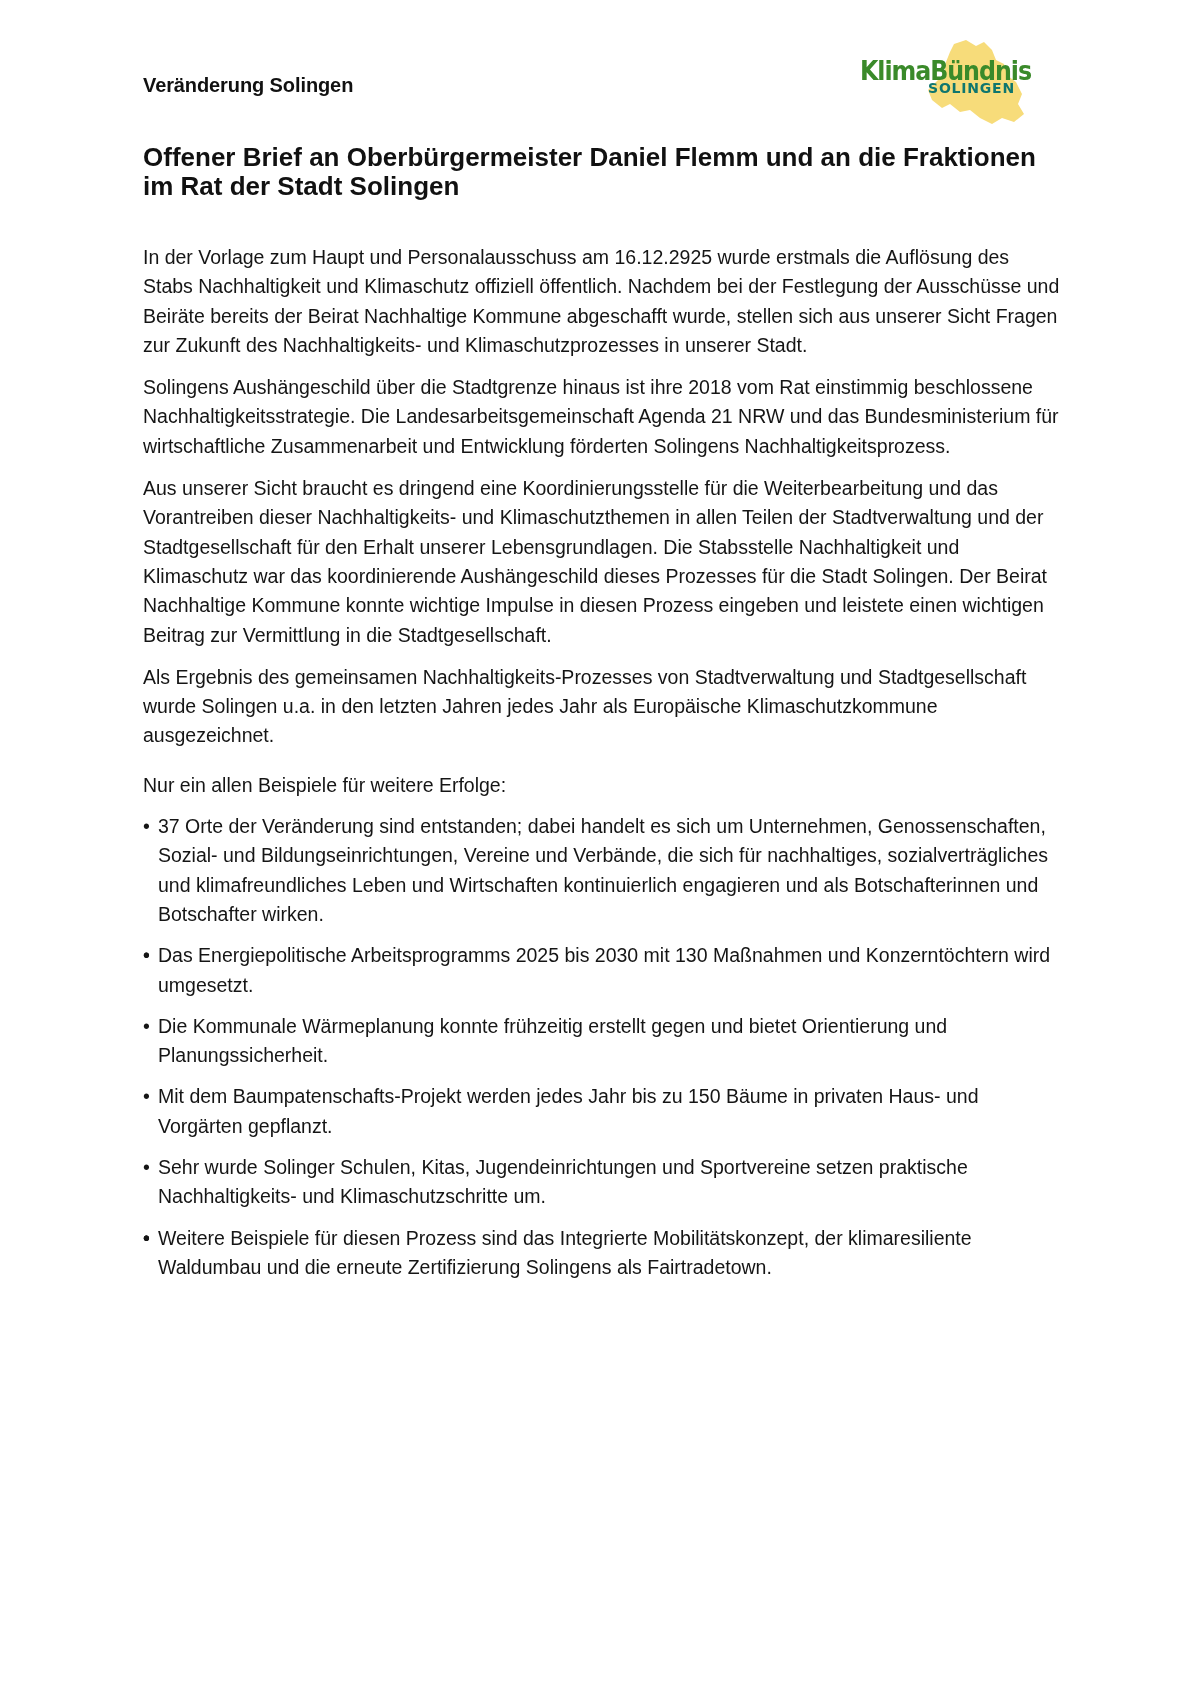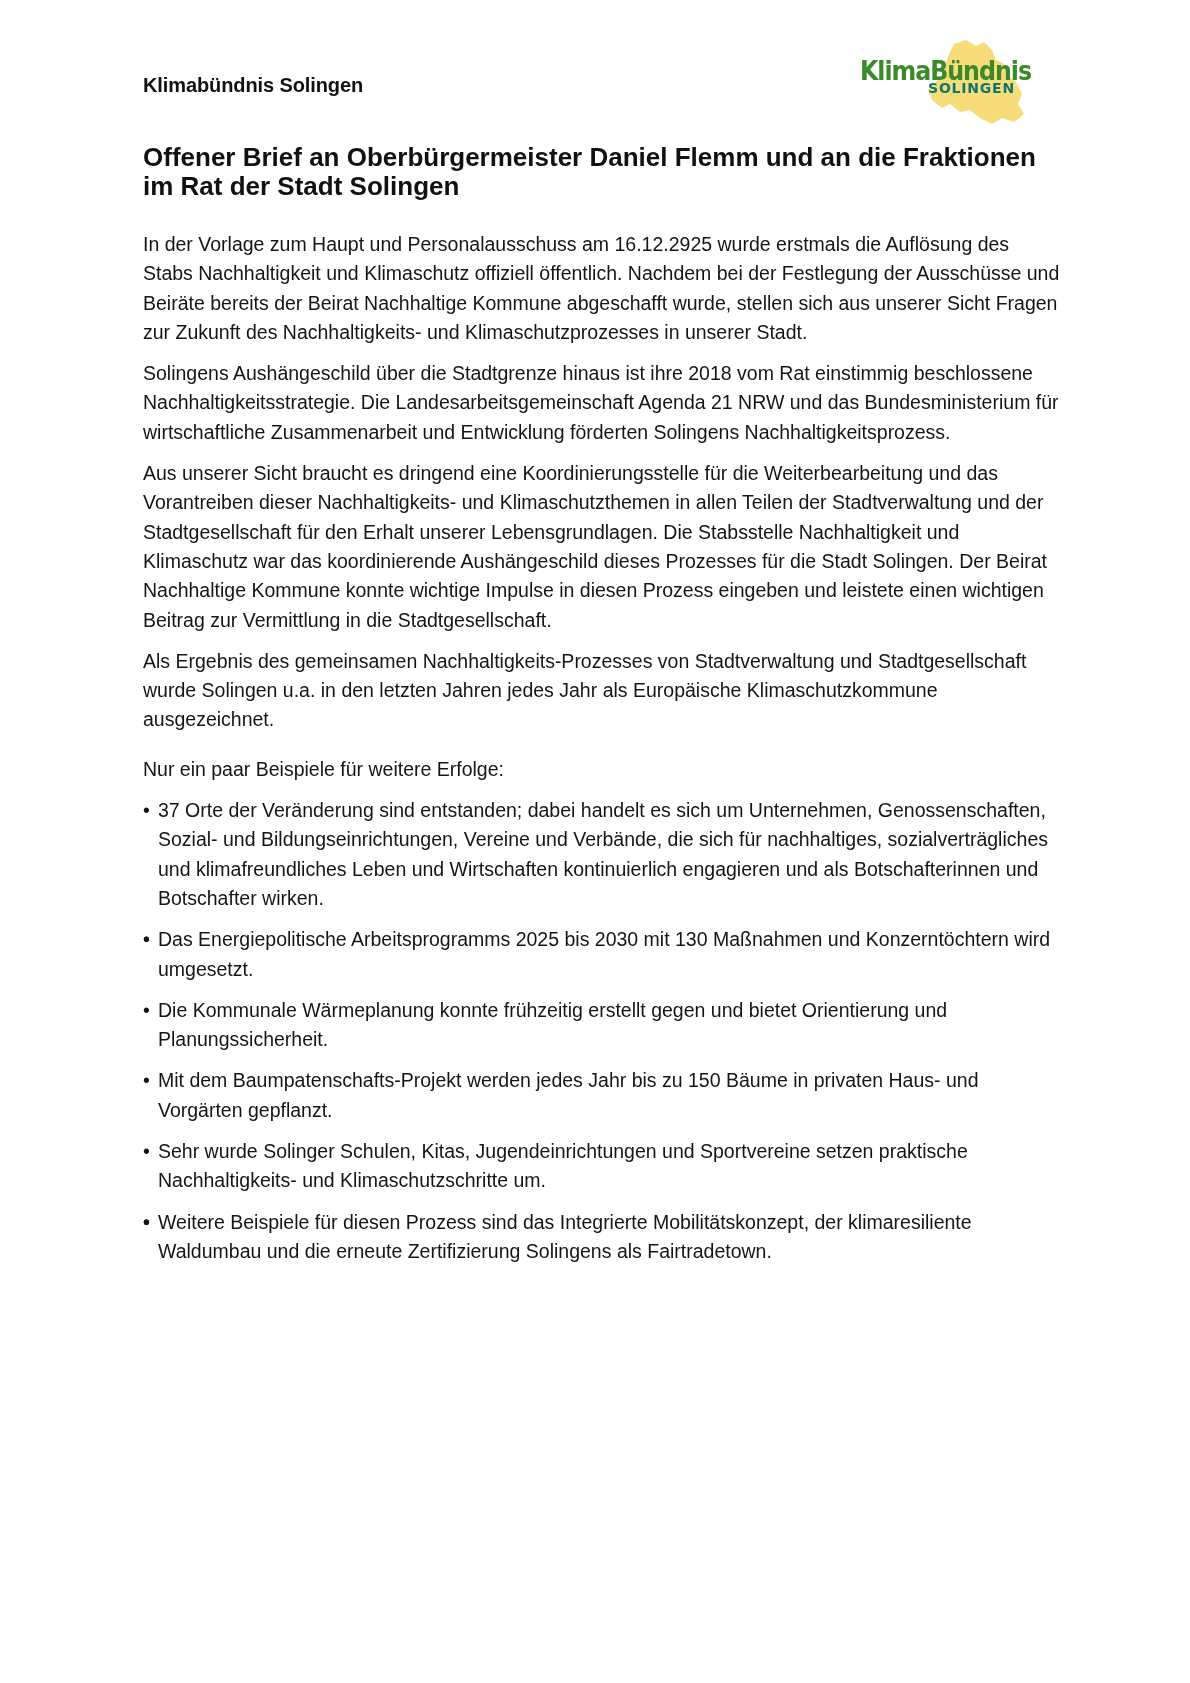--- a/index.html
+++ b/index.html
@@ -75,21 +75,21 @@
   .body-text {
     position: absolute;
     left: 143px;
     top: 230px;
     width: 920px;
     font-size: 19.5px;
     line-height: 29.3px;
     color: #151515;
   }
   .body-text p {
-    margin: 0 0 12px 0;
+    margin: 13px 0 12px 0;
   }
   .body-text p.intro {
     margin-top: 20px;
     margin-bottom: 12px;
   }
   .bullets {
     list-style: none;
     margin: 0;
     padding: 0;
   }
@@ -102,38 +102,38 @@
     position: absolute;
     left: 0;
     top: 0;
   }
 </style>
 </head>
 <body>
 
 <div class="page">
 
-  <div class="org-name">Klimabündnis Solingen</div>
+  <div class="org-name">Veränderung Solingen</div>
 
   <div class="logo">
     <svg width="172" height="90" viewBox="0 0 172 90">
       <path d="M96 6 L108 2 L118 8 L126 4 L134 12 L138 22 L146 26 L150 38 L158 44 L164 56 L160 66 L166 76 L156 84 L144 80 L134 86 L122 80 L112 72 L102 74 L92 66 L84 70 L74 62 L70 52 L78 44 L86 36 L88 24 L92 14 Z" fill="#f7dc7a"></path>
     </svg>
     <div class="logo-text-main">KlimaBündnis</div>
     <div class="logo-text-sub">SOLINGEN</div>
   </div>
 
   <div class="title">Offener Brief an Oberbürgermeister Daniel Flemm und an die Fraktionen im Rat der Stadt Solingen</div>
 
   <div class="body-text">
     <p>In der Vorlage zum Haupt und Personalausschuss am 16.12.2925 wurde erstmals die Auflösung des Stabs Nachhaltigkeit und Klimaschutz offiziell öffentlich. Nachdem bei der Festlegung der Ausschüsse und Beiräte bereits der Beirat Nachhaltige Kommune abgeschafft wurde, stellen sich aus unserer Sicht Fragen zur Zukunft des Nachhaltigkeits- und Klimaschutzprozesses in unserer Stadt.</p>
     <p>Solingens Aushängeschild über die Stadtgrenze hinaus ist ihre 2018 vom Rat einstimmig beschlossene Nachhaltigkeitsstrategie. Die Landesarbeitsgemeinschaft Agenda 21 NRW und das Bundesministerium für wirtschaftliche Zusammenarbeit und Entwicklung förderten Solingens Nachhaltigkeitsprozess.</p>
     <p>Aus unserer Sicht braucht es dringend eine Koordinierungsstelle für die Weiterbearbeitung und das Vorantreiben dieser Nachhaltigkeits- und Klimaschutzthemen in allen Teilen der Stadtverwaltung und der Stadtgesellschaft für den Erhalt unserer Lebensgrundlagen. Die Stabsstelle Nachhaltigkeit und Klimaschutz war das koordinierende Aushängeschild dieses Prozesses für die Stadt Solingen. Der Beirat Nachhaltige Kommune konnte wichtige Impulse in diesen Prozess eingeben und leistete einen wichtigen Beitrag zur Vermittlung in die Stadtgesellschaft.</p>
     <p>Als Ergebnis des gemeinsamen Nachhaltigkeits-Prozesses von Stadtverwaltung und Stadtgesellschaft wurde Solingen u.a. in den letzten Jahren jedes Jahr als Europäische Klimaschutzkommune ausgezeichnet.</p>
-    <p class="intro">Nur ein paar Beispiele für weitere Erfolge:</p>
+    <p class="intro">Nur ein allen Beispiele für weitere Erfolge:</p>
 
     <ul class="bullets">
       <li><span class="dot">•</span><span>37 Orte der Veränderung sind entstanden; dabei handelt es sich um Unternehmen, Genossenschaften, Sozial- und Bildungseinrichtungen, Vereine und Verbände, die sich für nachhaltiges, sozialverträgliches und klimafreundliches Leben und Wirtschaften kontinuierlich engagieren und als Botschafterinnen und Botschafter wirken.</span></li>
       <li><span class="dot">•</span></li>
       <li><span class="dot">•</span><span>Das Energiepolitische Arbeitsprogramms 2025 bis 2030 mit 130 Maßnahmen und Konzerntöchtern wird umgesetzt.</span></li>
       <li><span class="dot">•</span><span>Die Kommunale Wärmeplanung konnte frühzeitig erstellt gegen und bietet Orientierung und Planungssicherheit.</span></li>
       <li><span class="dot">•</span><span>Mit dem Baumpatenschafts-Projekt werden jedes Jahr bis zu 150 Bäume in privaten Haus- und Vorgärten gepflanzt.</span></li>
       <li><span class="dot">•</span><span>Sehr wurde Solinger Schulen, Kitas, Jugendeinrichtungen und Sportvereine setzen praktische Nachhaltigkeits- und Klimaschutzschritte um.</span></li>
       <li><span class="dot">•</span></li>
       <li><span class="dot">•</span></li>

